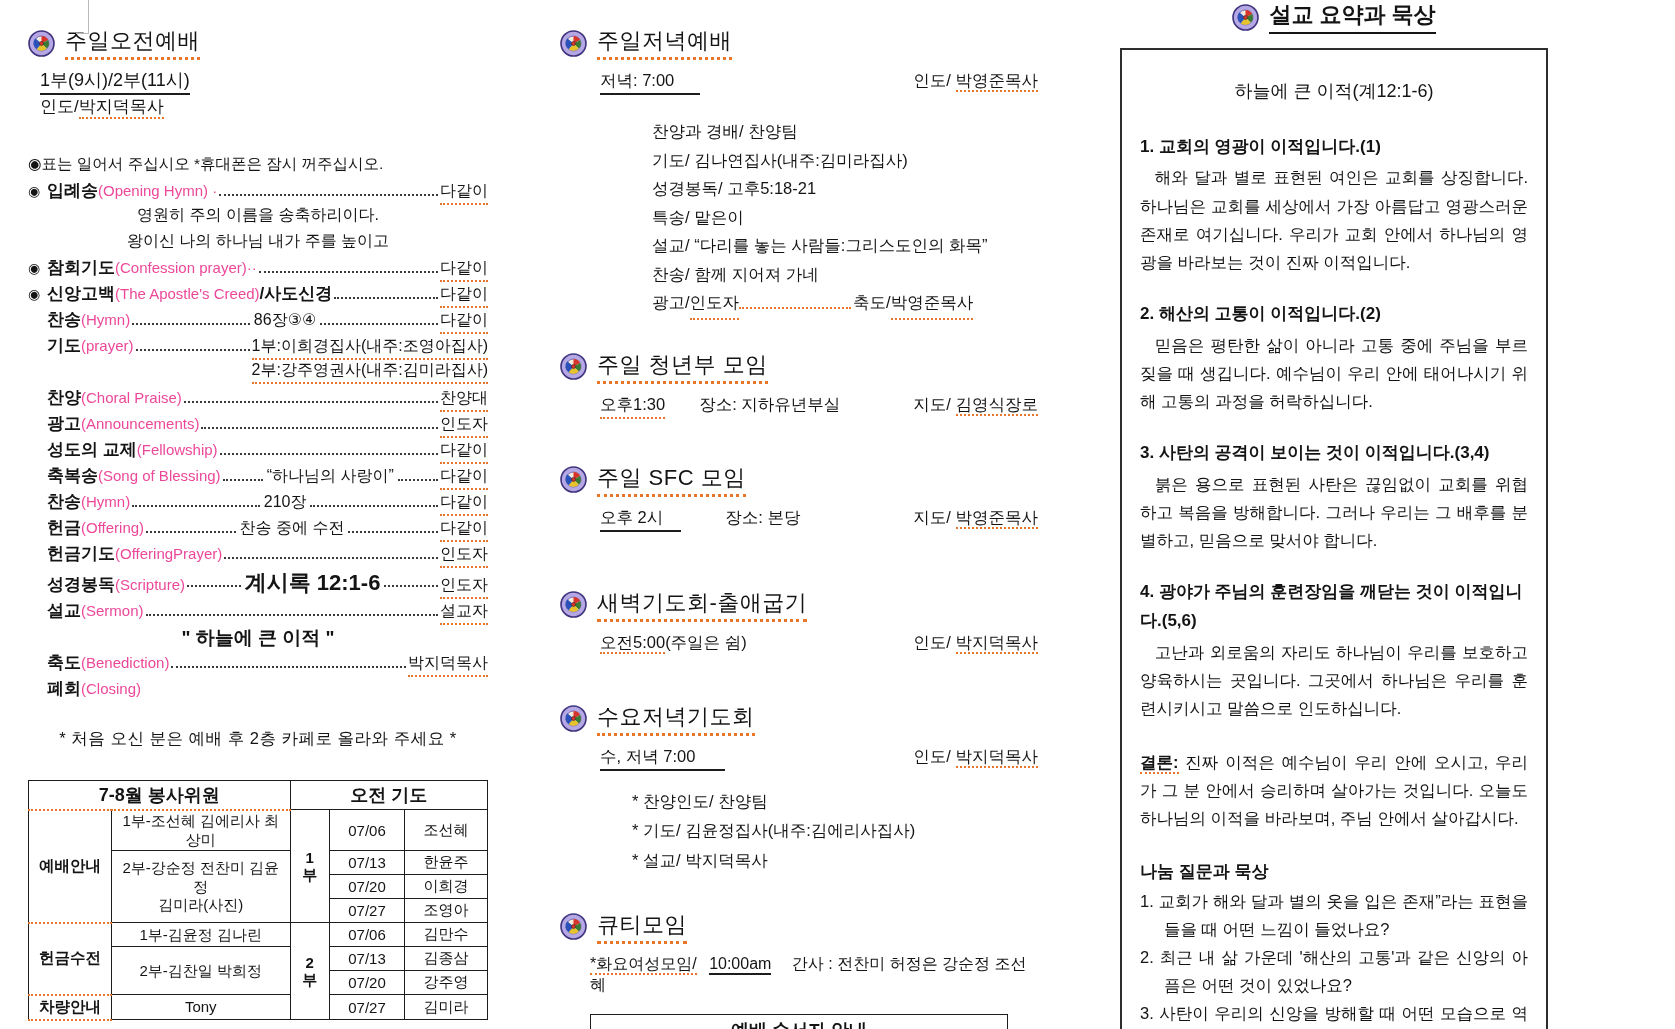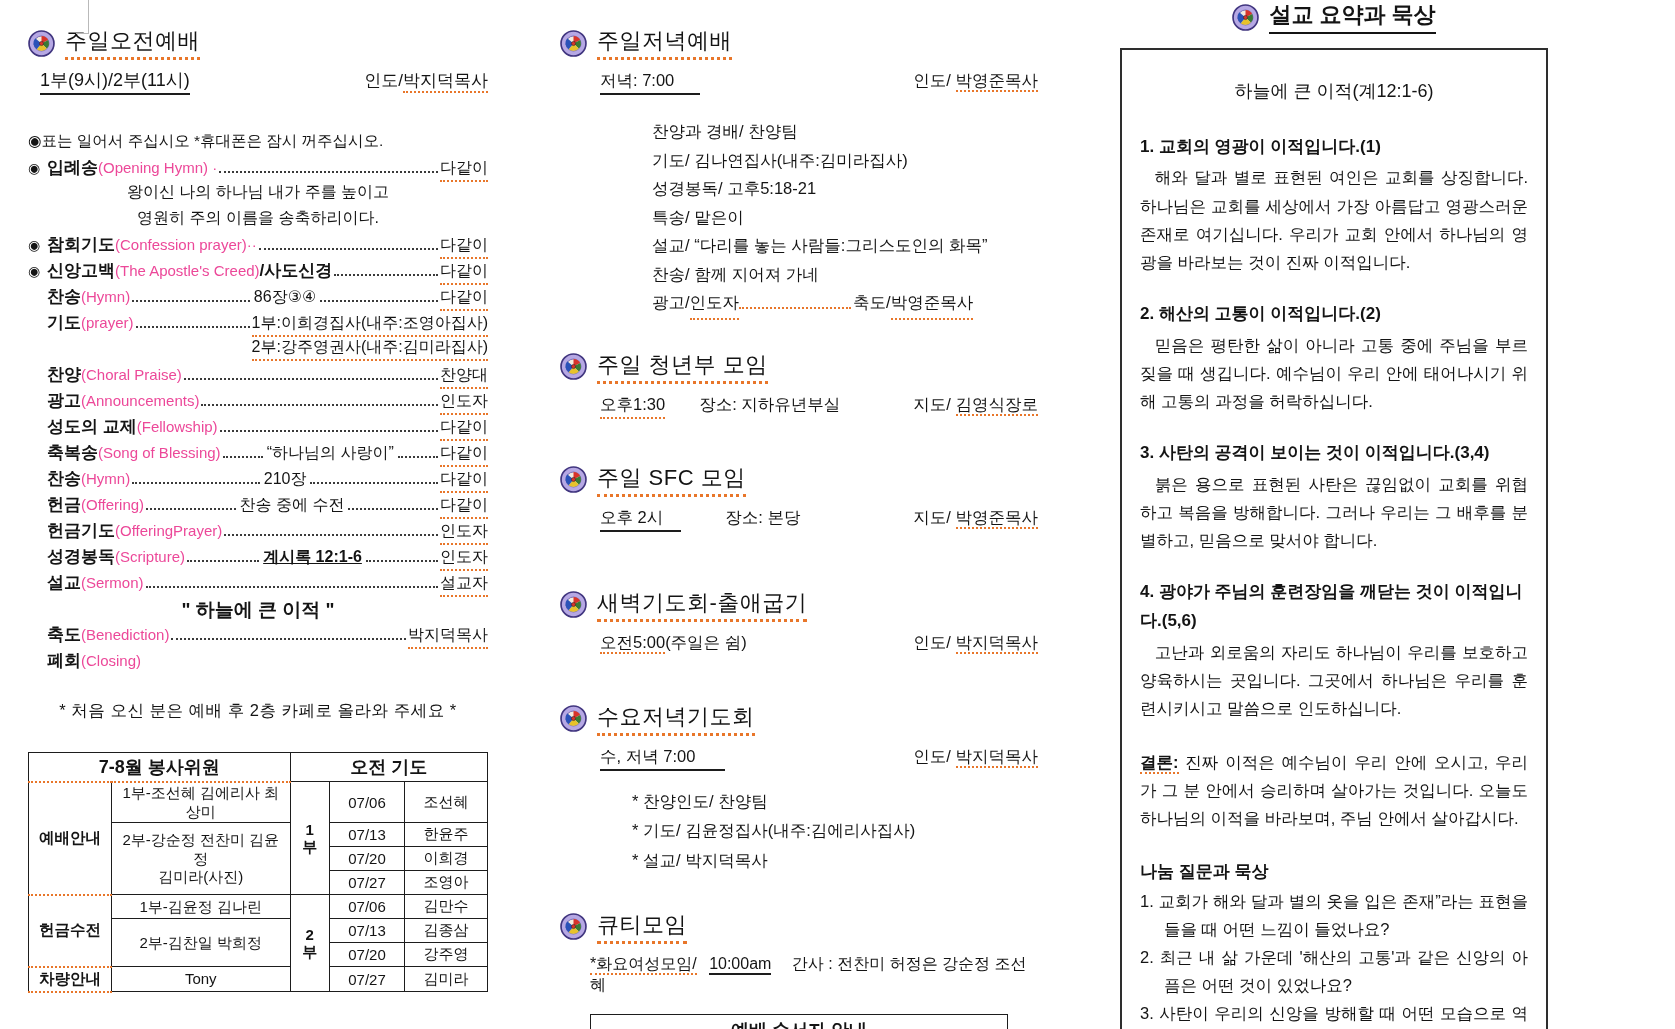--- a/index.html
+++ b/index.html
@@ -11,30 +11,30 @@
   .col-right{left:1120px;width:428px;}
 
   
   .sect-head{display:flex;align-items:center;gap:10px;margin-top:26px;}
   .sect-title{font-size:22px;font-weight:400;letter-spacing:0.5px;
               border-bottom:3px dotted #e8762a;padding-bottom:1px;}
   .icon{width:27px;height:27px;flex:0 0 27px;}
 
   
   .subtl{display:flex;justify-content:space-between;align-items:baseline;
-         margin:8px 0 0 12px;font-size:17px;}
+         margin:8px 0 0 12px;font-size:17px;flex-direction:column;}
   .ul{border-bottom:2px solid #1d1d1d;padding-bottom:1px;}
   .sq{border-bottom:2px dotted #e8762a;padding-bottom:1px;}
   .rows{margin-top:36px;}
   .row{display:flex;align-items:baseline;min-height:25.4px;font-size:16.5px;}
   .row .bullet{flex:0 0 19px;font-size:14px;}
   .row .ko{font-weight:700;font-size:17px;white-space:nowrap;}
   .row .en{font-size:15px;color:#ec4899;white-space:nowrap;}
   .row .mid{font-size:16px;padding:0 2px;white-space:nowrap;}
-  .row .mid.b{font-weight:700;font-size:16px;text-decoration:underline;}
+  .row .mid.b{font-weight:700;font-size:22px;}
   .row .rv{font-size:16px;white-space:nowrap;}
   .ldr{flex:1 1 12px;min-width:12px;border-top:2px dotted #3a3a3a;
        align-self:center;transform:translateY(3px);margin:0 2px;}
   .line{min-height:25.4px;font-size:16px;display:flex;align-items:baseline;}
   .line.note{font-size:15.5px;}
   .line.ctr{justify-content:center;}
   .line.ctr.big{font-weight:700;font-size:19px;}
   .line.rightline{justify-content:flex-end;}
   .footnote{text-align:center;margin-top:26px;font-size:16.5px;letter-spacing:0.5px;}
 
@@ -106,22 +106,22 @@
 
   <div class="rows">
     <div class="line note">◉표는 일어서 주십시오 *휴대폰은 잠시 꺼주십시오.</div>
     <div class="row">
         <span class="bullet">◉</span>
         <span class="ko">입례송</span>
         <span class="en">(Opening Hymn) ·</span>
         <span class="ldr"></span>
         <span class="rv sq">다같이</span>
       </div>
+    <div class="line ctr">영원히 주의 이름을 송축하리이다.</div>
     <div class="line ctr">왕이신 나의 하나님 내가 주를 높이고</div>
-    <div class="line ctr">영원히 주의 이름을 송축하리이다.</div>
     <div class="row">
         <span class="bullet">◉</span>
         <span class="ko">참회기도</span>
         <span class="en">(Confession prayer)··</span>
         <span class="ldr"></span>
         <span class="rv sq">다같이</span>
       </div>
     <div class="row">
         <span class="bullet">◉</span>
         <span class="ko">신앙고백</span>

